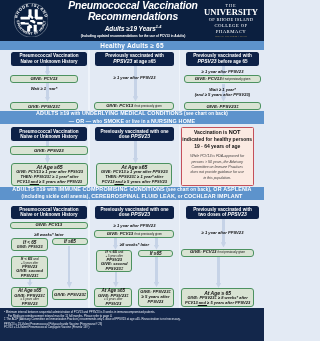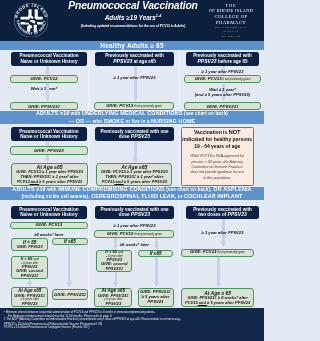--- a/index.html
+++ b/index.html
@@ -91,26 +91,28 @@
         <path d="M41,35 h9 l7,7 -4,5 -7,-6 h-5 z"></path>
         <path d="M47,49 h10 l6,6 -4,5 -9,-5 h-3 z"></path>
         <path d="M31,57 h12 v5.5 h-5 l-7,0 z"></path>
         <path d="M43,61 l8,4 2,7 -6,2 -6,-6 z"></path>
         <path d="M61,36 h8 v10 l-5,2 -5,-5 z"></path>
       </g>
     </svg>
 
     <div class="hdr-title">
       <div class="t1">Pneumococcal Vaccination</div>
+      <div class="t1">Recommendations</div>
       <div class="t2"><span>Adults ≥19 Years</span><span class="sup">1-4</span></div>
       <div class="t3">(Including updated recommendations for the use of PCV13 in Adults)</div>
     </div>
 
     <div class="uri">
       <div class="u1">THE</div>
+      <div class="u2">UNIVERSITY</div>
       <div class="u3">OF RHODE ISLAND</div>
       <div class="u4">COLLEGE OF</div>
       <div class="u5">PHARMACY</div>
       <div class="u6">DRUG INFORMATION</div>
       <div class="u6">SERVICES</div>
       <div class="u6">401-874-9188</div>
     </div>
   </div>
 
   <div class="bar bar1" style="top:41px;height:8.6px">

